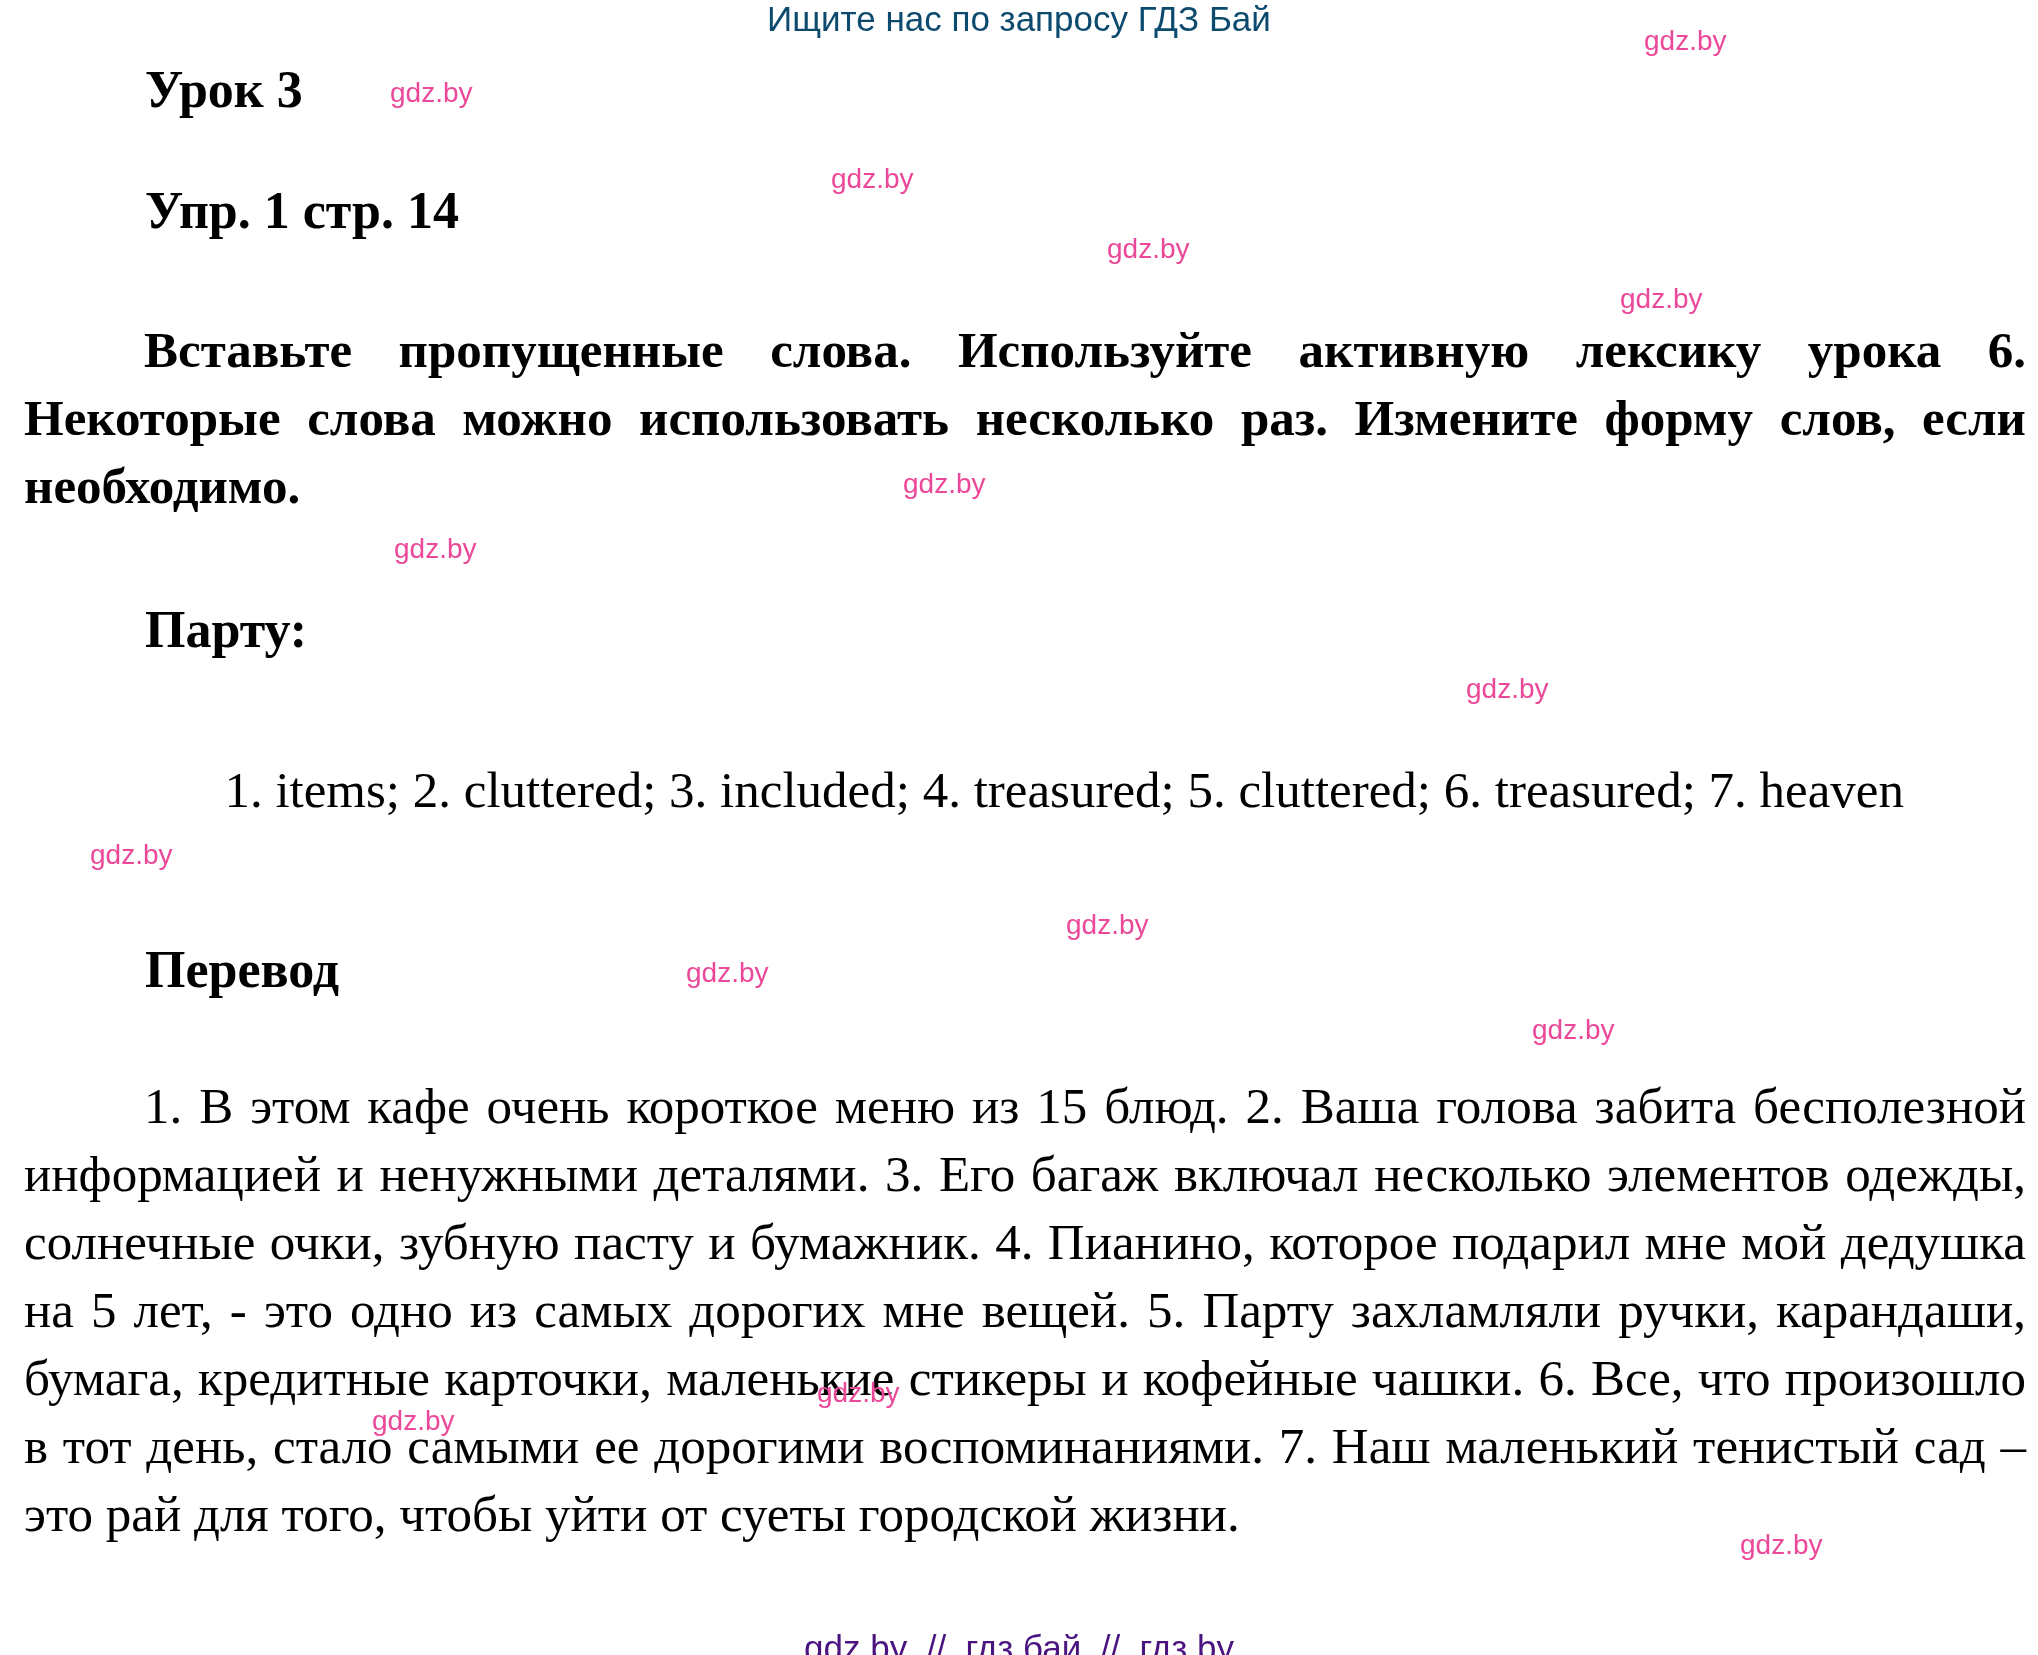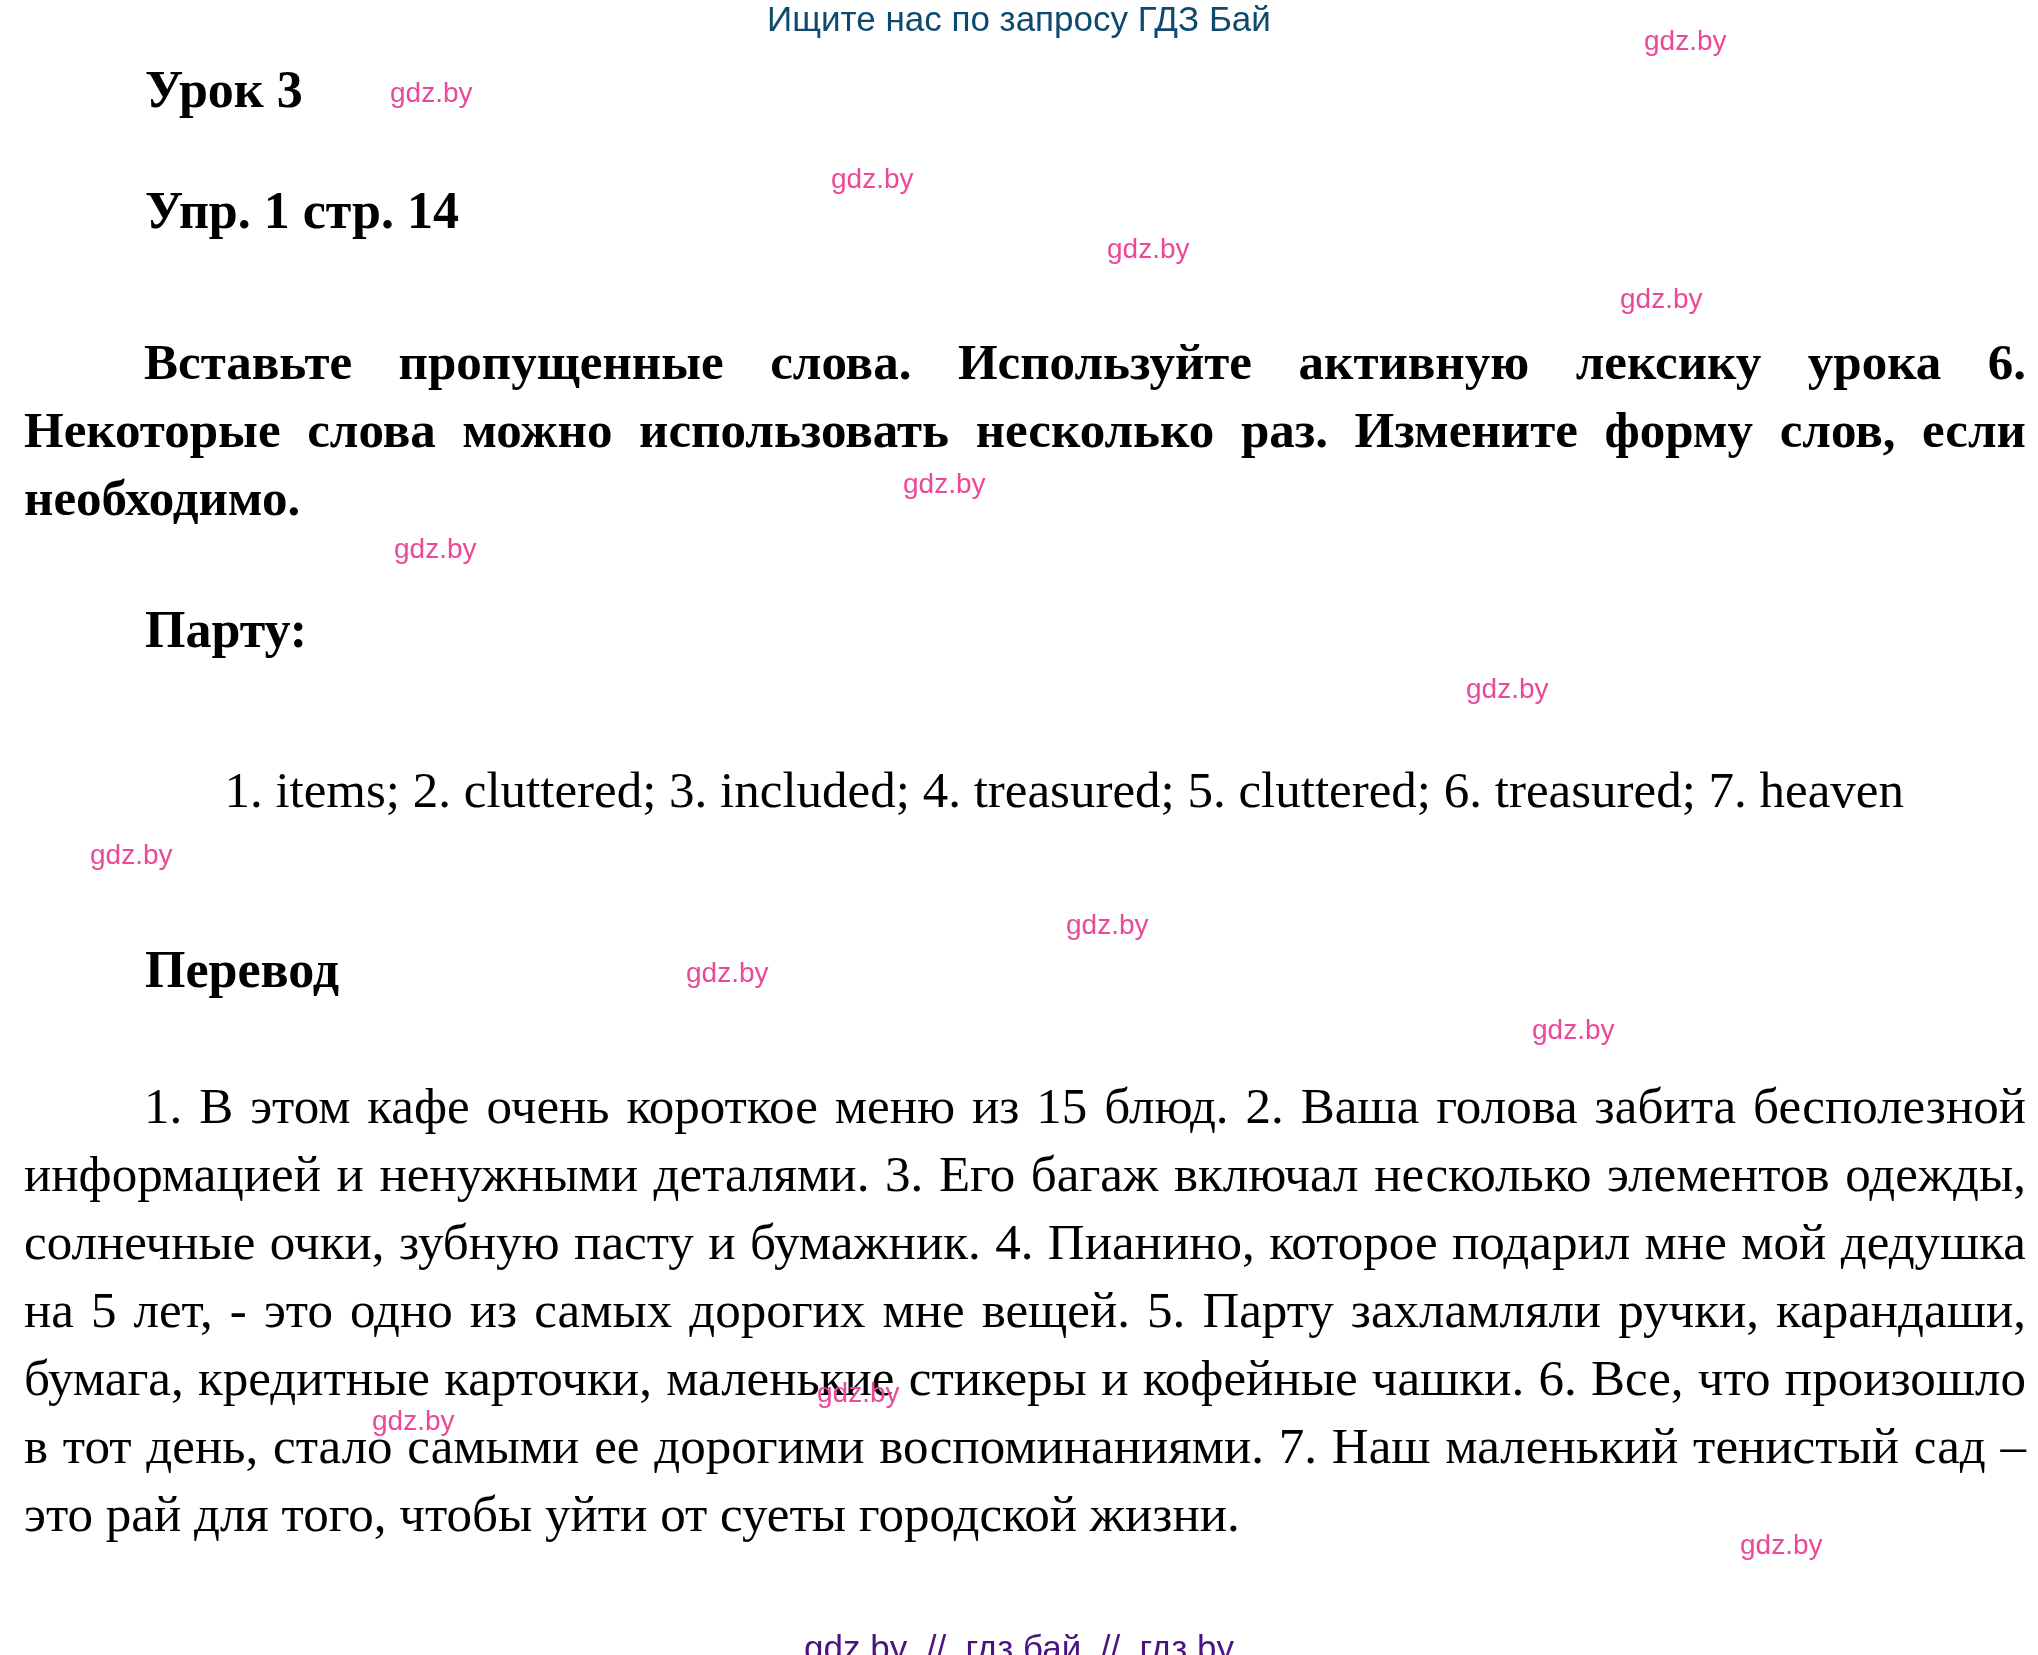--- a/index.html
+++ b/index.html
@@ -28,21 +28,21 @@
   }
 </style>
 </head>
 <body>
 
 <div class="banner">Ищите нас по запросу ГДЗ Бай</div>
 
 <div class="h serif" style="top:60px;">Урок 3</div>
 <div class="h serif" style="top:181px;">Упр. 1 стр. 14</div>
 
-<div class="para bold serif" style="top:328px;"><span class="indent"></span><span>Вставьте пропущенные слова. Используйте активную лексику урока 6. Некоторые слова можно использовать несколько раз. Измените форму слов, если необходимо.</span></div>
+<div class="para bold serif" style="top:316px;"><span class="indent"></span><span>Вставьте пропущенные слова. Используйте активную лексику урока 6. Некоторые слова можно использовать несколько раз. Измените форму слов, если необходимо.</span></div>
 
 <div class="h serif" style="top:600px;">Парту:</div>
 
 <div class="para serif" style="top:756px; width:1880px; text-align:right;"><span class="indent"></span><span>1. items; 2. cluttered; 3. included; 4. treasured; 5. cluttered; 6. treasured; 7. heaven</span></div>
 
 <div class="h serif" style="top:940px;">Перевод</div>
 
 <div class="para serif" style="top:1072px;"><span class="indent"></span><span>1. В этом кафе очень короткое меню из 15 блюд. 2. Ваша голова забита бесполезной информацией и ненужными деталями. 3. Его багаж включал несколько элементов одежды, солнечные очки, зубную пасту и бумажник. 4. Пианино, которое подарил мне мой дедушка на 5 лет, - это одно из самых дорогих мне вещей. 5. Парту захламляли ручки, карандаши, бумага, кредитные карточки, маленькие стикеры и кофейные чашки. 6. Все, что произошло в тот день, стало самыми ее дорогими воспоминаниями. 7. Наш маленький тенистый сад – это рай для того, чтобы уйти от суеты городской жизни.</span></div>
 
 <div id="watermarks">

